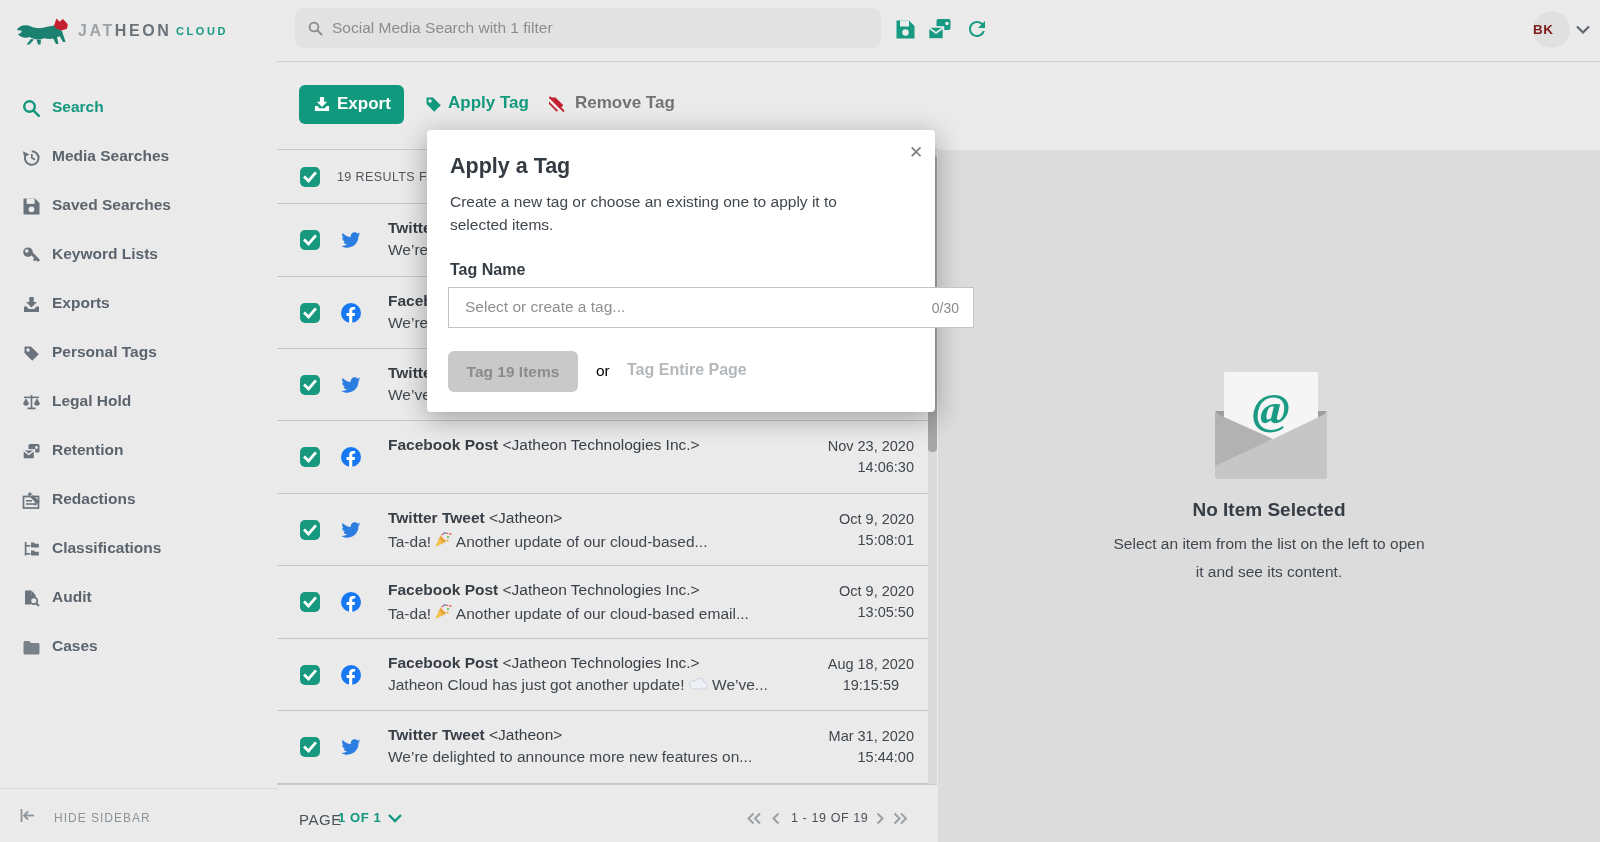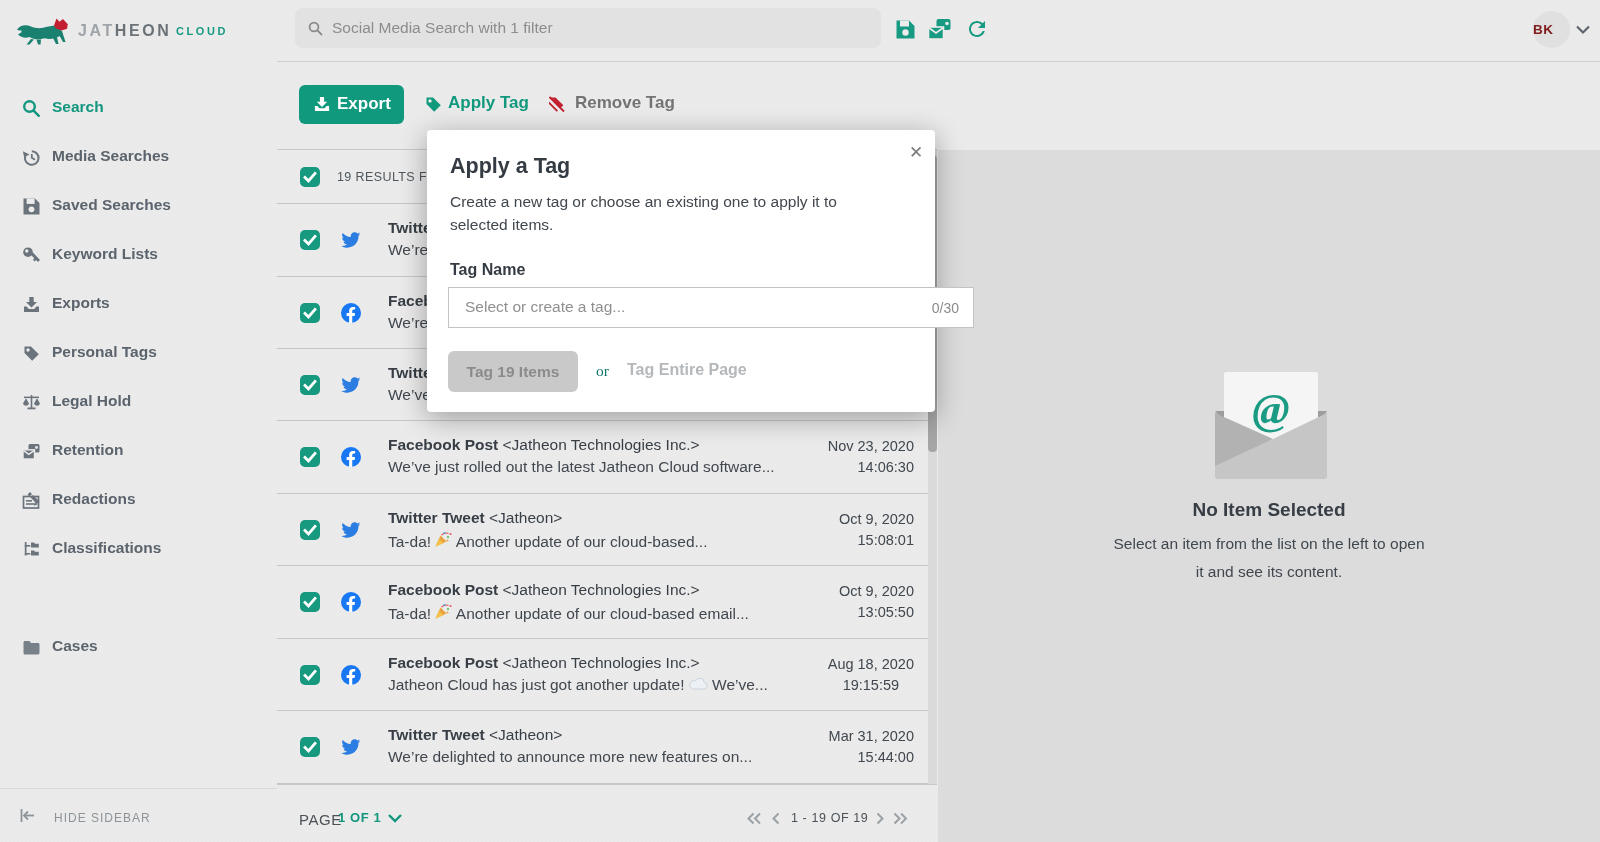--- a/index.html
+++ b/index.html
@@ -54,21 +54,21 @@
   
   #modal { position:absolute; left:427px; top:130px; width:508px; height:282px; background:#ffffff; border-radius:4px; box-shadow:0 6px 28px rgba(0,0,0,0.33); }
   #modal .close { position:absolute; left:482px; top:12px; font-size:17px; color:#7c7c7c; }
   #modal h2 { position:absolute; left:23px; top:24px; font-size:21.5px; color:#343b42; }
   #modal .desc { position:absolute; left:23px; top:60px; width:420px; font-size:15.5px; color:#40474e; line-height:23px; }
   #modal .lbl { position:absolute; left:23px; top:131px; font-size:16px; font-weight:bold; color:#343b42; }
   #modal .inp { position:absolute; left:21px; top:157px; width:526px; height:41px; border:1px solid #c3c3c3; border-radius:0; background:#fff; }
   #modal .inp .ph { position:absolute; left:16px; top:10px; font-size:15.5px; color:#8f8f8f; }
   #modal .inp .cnt { position:absolute; right:14px; top:12px; font-size:14px; color:#8a8a8a; }
   #modal .tagbtn { position:absolute; left:21px; top:221px; width:130px; height:41px; background:#c9c9c9; border-radius:6px; color:#8b8b8b; font-size:15.5px; font-weight:bold; text-align:center; line-height:41px; }
-  #modal .or { position:absolute; left:169px; top:232px; font-size:15.5px; color:#0f766e;font-family:Liberation Serif, serif; }
+  #modal .or { position:absolute; left:169px; top:232px; font-size:15.5px; color:#000000; }
   #modal .tep { position:absolute; left:200px; top:231px; font-size:16px; font-weight:bold; color:#b4b8bb; }
 </style>
 </head>
 <body>
 <div id="bgdots" class="dots abs" style="left:0;top:0;width:1600px;height:842px;"></div>
 
 <svg width="0" height="0" style="position:absolute;">
   <defs>
     <g id="twbird">
         <path d="M19.4 4.06c-.7.31-1.45.52-2.24.62.8-.48 1.42-1.25 1.71-2.16-.75.45-1.59.77-2.48.95-.71-.76-1.73-1.23-2.85-1.23-2.16 0-3.91 1.75-3.91 3.91 0 .31.03.6.1.89-3.25-.16-6.13-1.72-8.06-4.08-.34.58-.53 1.25-.53 1.97 0 1.36.69 2.55 1.74 3.25-.64-.02-1.24-.2-1.77-.49v.05c0 1.89 1.35 3.47 3.14 3.83-.33.09-.67.14-1.03.14-.25 0-.5-.02-.74-.07.5 1.55 1.94 2.68 3.65 2.71-1.34 1.05-3.02 1.67-4.86 1.67-.32 0-.63-.02-.93-.05 1.73 1.11 3.78 1.75 5.99 1.75 7.19 0 11.12-5.95 11.12-11.12l-.01-.51c.76-.55 1.43-1.24 1.96-2.03z" fill="#2b7de2"></path>
@@ -224,20 +224,29 @@
         <g fill="#6b747c">
           <rect x="2.8" y="2" width="1.7" height="13.5"></rect>
           <rect x="2.8" y="5" width="5.5" height="1.6"></rect>
           <rect x="2.8" y="13" width="5.5" height="1.6"></rect>
           <path d="M9 2.5 H12 L13 3.8 H16.8 V7.5 H9 Z"></path>
           <path d="M9 10.5 H12 L13 11.8 H16.8 V15.5 H9 Z"></path>
         </g>
       </svg>
     <span class="mtxt">Classifications</span>
   </div>
+  <div class="mitem" style="top:522px;">
+    <svg class="mico" viewBox="0 0 19 19">
+        <path d="M3 1.5 H9.5 V6 H13.5 V8 H11 L8 10 L9 15.5 H3 Z" fill="#6b747c"></path>
+        <path d="M9.5 1.5 L13.5 6 H9.5 Z" fill="#6b747c"></path>
+        <circle cx="11.8" cy="11.8" r="3.4" fill="none" stroke="#6b747c" stroke-width="1.8"></circle>
+        <line x1="14.3" y1="14.3" x2="17" y2="17" stroke="#6b747c" stroke-width="2"></line>
+      </svg>
+    <span class="mtxt">Audit</span>
+  </div>
   <div class="mitem" style="top:571px;">
     <svg class="mico" viewBox="0 0 19 19">
         <path d="M1.5 4.5 C1.5 3.7 2.2 3 3 3 H7.3 L9.2 5 H16 C16.8 5 17.5 5.7 17.5 6.5 V15 C17.5 15.8 16.8 16.5 16 16.5 H3 C2.2 16.5 1.5 15.8 1.5 15 Z" fill="#78818a"></path>
       </svg>
     <span class="mtxt">Cases</span>
   </div>
   <div id="sidebottom">
     <svg class="abs" style="left:20px;top:19px;" width="15" height="15" viewBox="0 0 15 15">
         <line x1="1.5" y1="1" x2="1.5" y2="14" stroke="#8d9499" stroke-width="1.8"></line>
         <line x1="4" y1="7.5" x2="14" y2="7.5" stroke="#8d9499" stroke-width="1.8"></line>
@@ -318,21 +327,20 @@
     <div class="row" style="top:359px;height:73px;">
       <div class="chk" style="top:26px;">
           <svg width="16" height="16" viewBox="0 0 16 16">
             <path d="M3 8.5 L6.5 12 L13 4.5" fill="none" stroke="#fff" stroke-width="2.8" stroke-linecap="square"></path>
           </svg>
         </div>
       <svg class="picon" style="top:26px;" width="20" height="20" viewBox="0 0 20 20">
           <use href="#fbc"></use>
         </svg>
       <div class="rtitle" style="top:15px;"><b>Facebook Post</b> &lt;Jatheon Technologies Inc.&gt;</div>
-      <div class="rsub" style="top:37px;">We’ve just rolled out the latest Jatheon Cloud software...</div>
       <div class="rdate" style="top:15px;">Nov 23, 2020<br>14:06:30</div>
     </div>
     <div class="row" style="top:432px;height:72px;">
       <div class="chk" style="top:26px;">
           <svg width="16" height="16" viewBox="0 0 16 16">
             <path d="M3 8.5 L6.5 12 L13 4.5" fill="none" stroke="#fff" stroke-width="2.8" stroke-linecap="square"></path>
           </svg>
         </div>
       <svg class="picon" style="top:26px;" width="20" height="20" viewBox="0 0 20 20">
           <use href="#twbird"></use>

